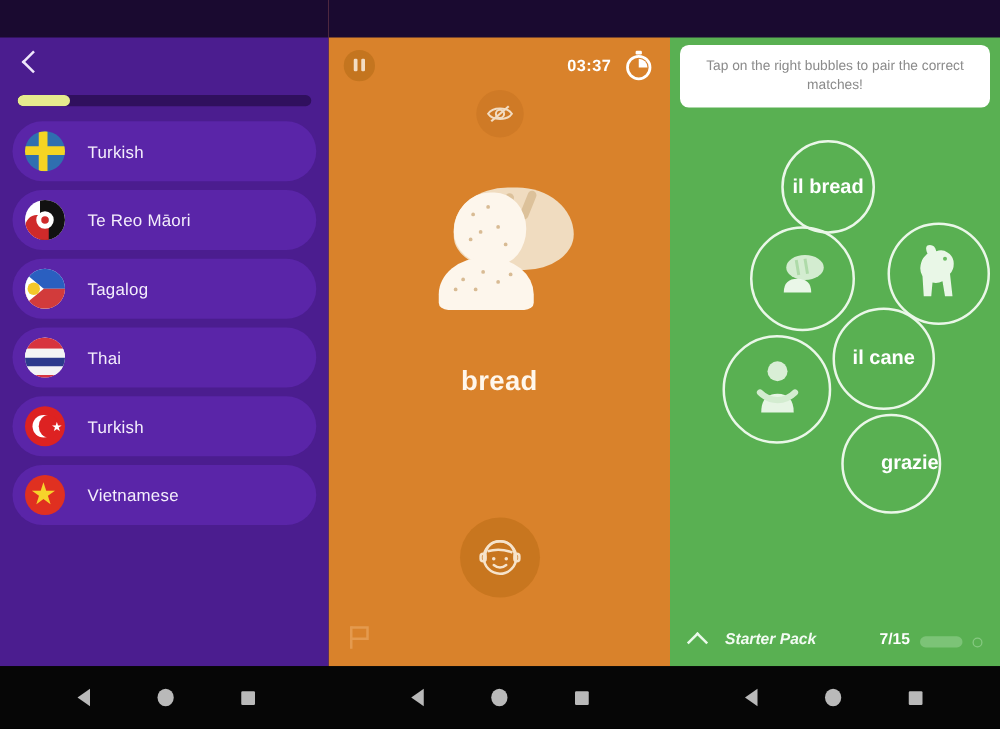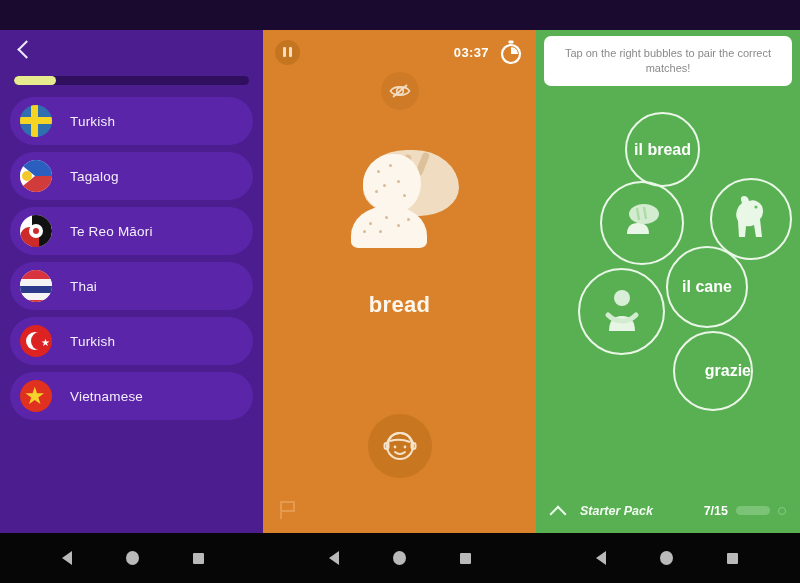--- a/index.html
+++ b/index.html
@@ -173,21 +173,21 @@
   .bottom-bar {
     position:absolute; left:0; bottom:0; width:100%; height:45px;
     display:flex; align-items:center; padding:0 14px;
   }
   .up-chev { width:16px; height:16px; position:relative; flex:none; }
   .up-chev::before {
     content:""; position:absolute; left:2px; top:5px; width:10px; height:10px;
     border-left:2px solid #eafaea; border-top:2px solid #eafaea; transform: rotate(45deg);
   }
   .pack-name { color:#f2fbf2; font-size:12.5px; font-weight:bold; margin-left:14px;font-style:italic; }
-  .pack-right { margin-left:auto; display:flex; align-items:center; gap:8px; }
+  .pack-right { margin-left:auto; display:flex; align-items:flex-end; gap:8px; }
   .pack-count { color:#fff; font-size:12.5px; font-weight:bold; }
   .pack-track { width:34px; height:9px; border-radius:5px; background:#7cc377; overflow:hidden; }
   .pack-fill { height:100%; background:#fff; border-radius:5px; }
   .pack-dot { width:8px; height:8px; border-radius:50%; border:1.5px solid #86c981; }
 
   
   .navbar { position:absolute; left:0; bottom:0; width:800px; height:50px; background:#060606; display:flex; }
   .nav-sec { flex:1; display:flex; align-items:center; justify-content:center; gap:54px; }
   .nav-back { width:0; height:0; border-top:7px solid transparent; border-bottom:7px solid transparent; border-right:10px solid #b9b9b9; }
   .nav-home { width:13px; height:14px; border-radius:50%; background:#b9b9b9; }
@@ -211,31 +211,31 @@
           <div class="progress-fill" id="sidebarProgress" style="width: 18%;"></div>
         </div>
       </div>
 
       <div class="lang-list" id="langList">
           <div class="lang-item">
             <div class="flag flag-se"></div>
             <span class="lang-label">Turkish</span>
           </div>
           <div class="lang-item">
+            <div class="flag flag-mi">
+              <span class="koru"></span>
+            </div>
+            <span class="lang-label">Te Reo Māori</span>
+          </div>
+          <div class="lang-item">
             <div class="flag flag-tl">
               <span class="tri"></span>
               <span class="sun"></span>
             </div>
             <span class="lang-label">Tagalog</span>
-          </div>
-          <div class="lang-item">
-            <div class="flag flag-mi">
-              <span class="koru"></span>
-            </div>
-            <span class="lang-label">Te Reo Māori</span>
           </div>
           <div class="lang-item">
             <div class="flag flag-th"></div>
             <span class="lang-label">Thai</span>
           </div>
           <div class="lang-item">
             <div class="flag flag-tr">
               <span class="moon"></span>
               <span class="moon2"></span>
               <span class="star">★</span>

